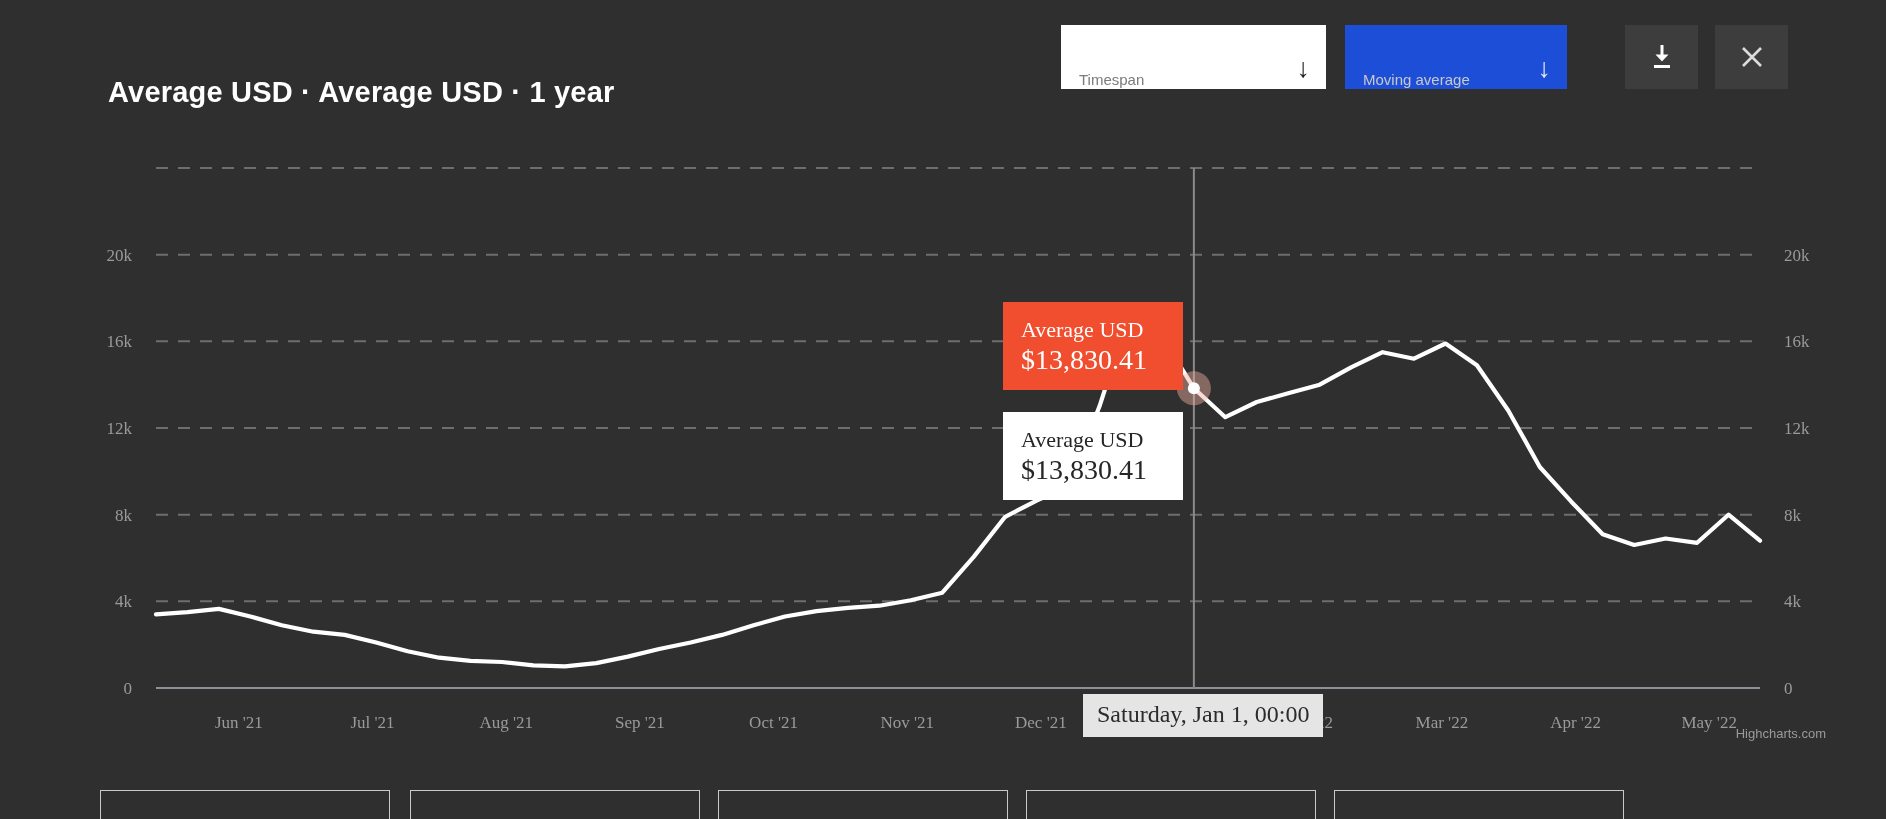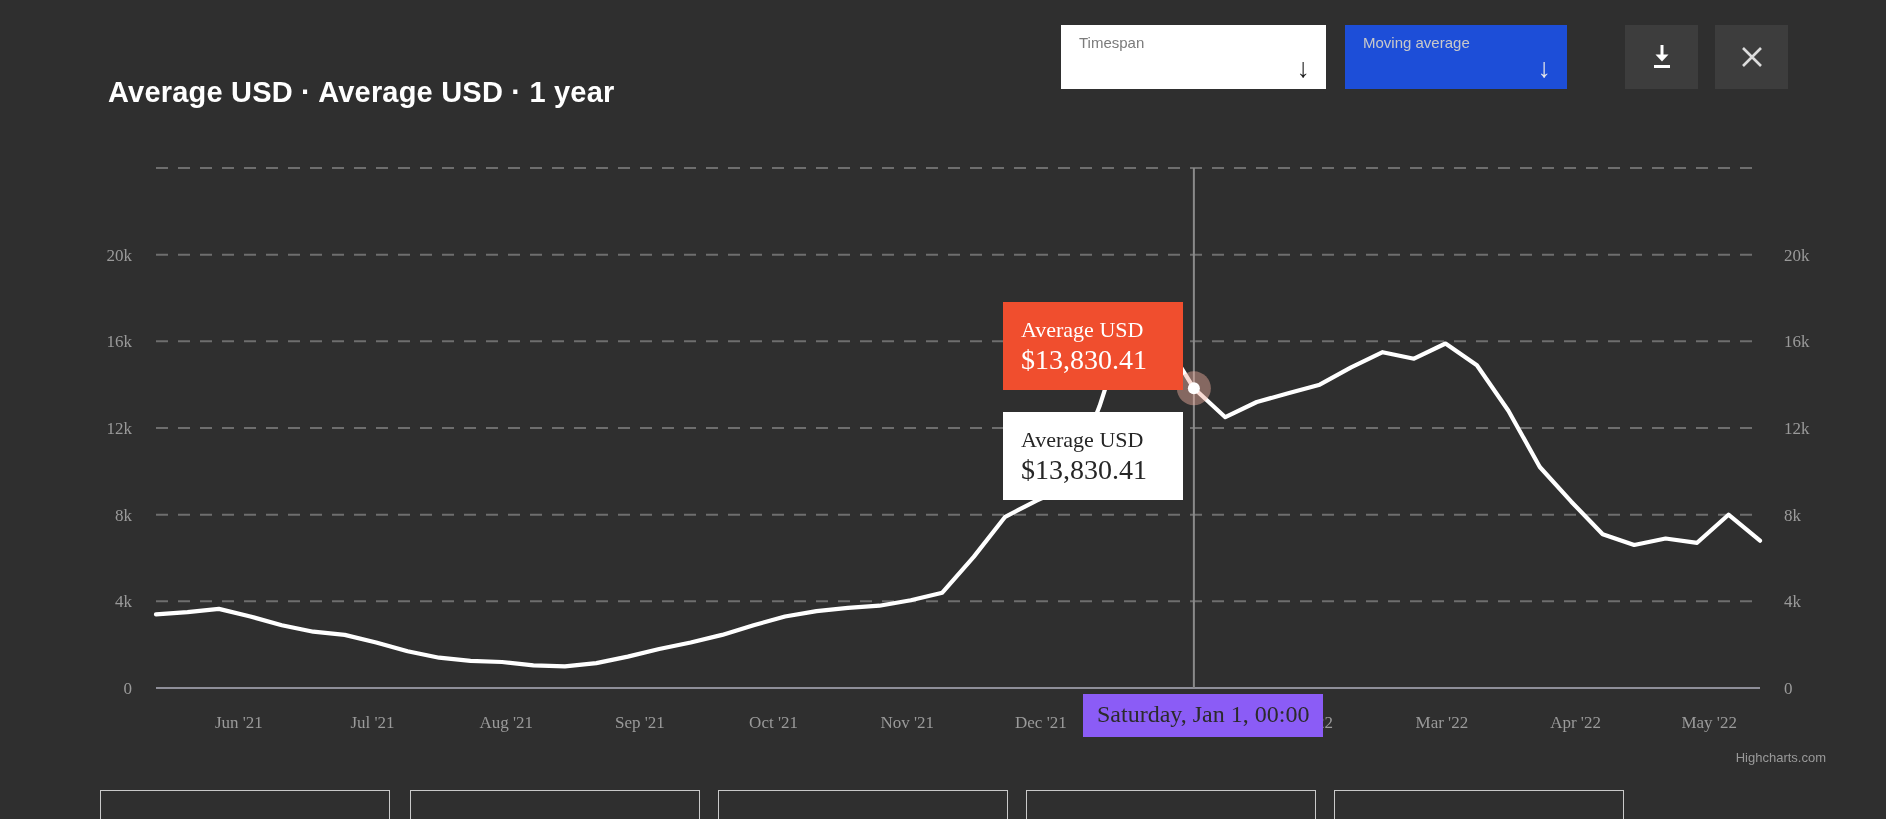--- a/index.html
+++ b/index.html
@@ -21,21 +21,21 @@
   .headline {
     position: absolute; left: 108px; top: 76px;
     font-size: 29px; font-weight: bold; color: #ffffff;
     letter-spacing: .2px; white-space: nowrap;
   }
 
   
   .ctrl {
     position: absolute; top: 25px; height: 64px;
     padding: 8px 16px 0 18px;
-    display: flex; flex-direction: row; justify-content: space-between;
+    display: flex; flex-direction: column; justify-content: flex-end;
   }
   .ctrl .lbl  { font-size: 15px; line-height: 19px; }
   .ctrl .val  { font-size: 20px; line-height: 30px; font-weight: bold; }
   .ctrl .arrow { position: absolute; right: 16px; top: 30px; font-size: 27px; line-height: 27px; font-weight: 300; }
 
   #timespan-control {
     left: 1061px; width: 265px; background: #ffffff;
   }
   #timespan-control .lbl { color: #7b7b7b; }
   #timespan-control .val { color: #1d1d1d; }
@@ -52,42 +52,42 @@
     position: absolute; top: 25px; width: 73px; height: 64px;
     background: #3d3d3d; display: flex; align-items: center; justify-content: center;
   }
   #download-button { left: 1625px; }
   #close-button    { left: 1715px; }
   .iconbtn svg { display: block; }
 
   
   .chart { position: absolute; left: 0; top: 110px; width: 1886px; height: 670px; }
   .credits {
-    position: absolute; right: 60px; top: 750px;
+    position: absolute; right: 60px; top: 726px;
     font-size: 13px; color: #9a9a9a;
   }
 
   
   .tip {
     position: absolute; padding: 13px 18px 15px 18px;
     font-family: "Liberation Serif", serif; line-height: 30px;
   }
   .tip .t-name { font-size: 22px; display: block; }
   .tip .t-val  { font-size: 28px; display: block; }
   #tooltip-orange {
     left: 1003px; top: 302px; width: 180px;
     background: #f04e2e; color: #ffffff;
   }
   #tooltip-white {
     left: 1003px; top: 412px; width: 180px;
     background: #ffffff; color: #262626;
   }
   #crosshair-date-label {
     position: absolute; left: 1083px; top: 694px;
-    background: #8b5cf6; color: #2b2b2b;
+    background: #e5e5e5; color: #2b2b2b;
     font-family: "Liberation Serif", serif; font-size: 24px;
     padding: 7px 14px 9px 14px; white-space: nowrap;
   }
 
   
   .cards { position: absolute; left: 0; top: 790px; width: 1886px; height: 29px; }
   .card {
     position: absolute; top: 0; height: 29px;
     border: 1px solid #c9c9c9; border-bottom: none; background: #2f2f2f;
   }

